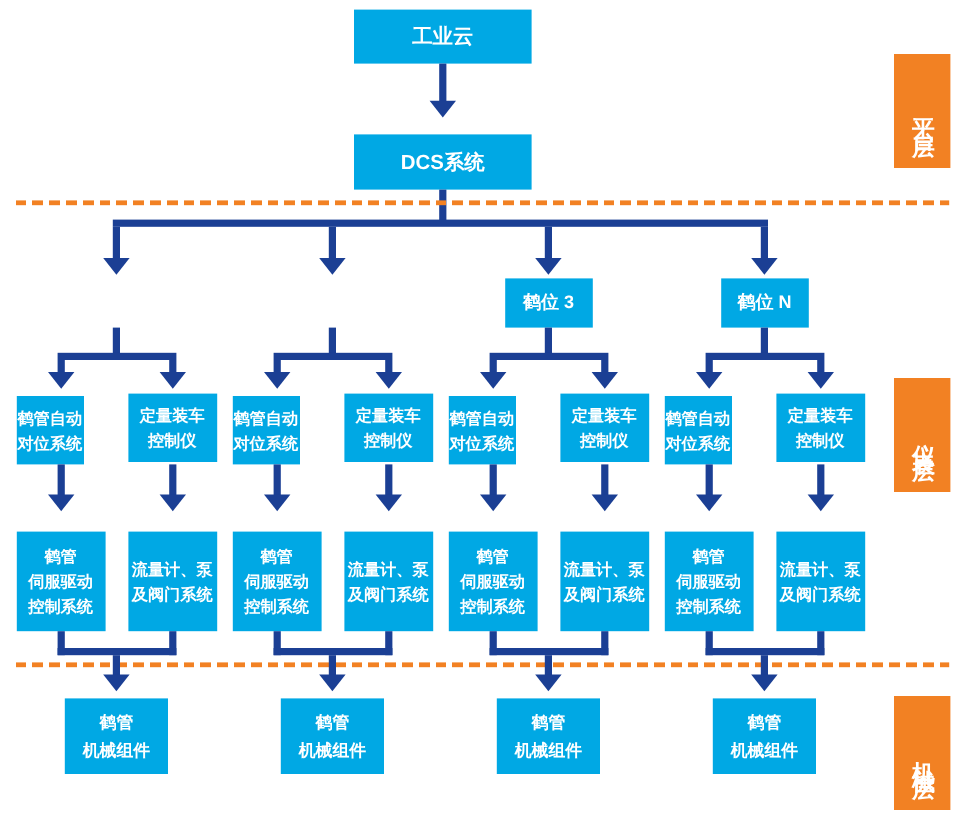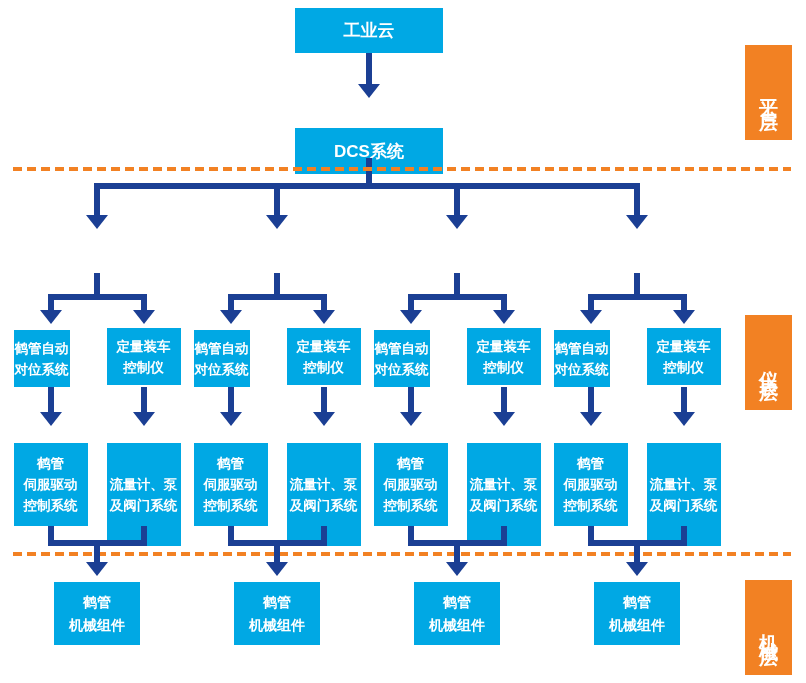--- a/index.html
+++ b/index.html
@@ -62,38 +62,38 @@
   .c-splitA-head{left:32.5px;top:121px;}
   .c-splitB-shaft{left:133.5px;top:111px;height:12px;}
   .c-splitB-head{left:125.5px;top:121px;}
   .c-boxA{left:6.5px;top:141px;width:56px;height:57px;}
   .c-boxB{left:99.5px;top:139px;width:74px;height:57px;}
   .c-dropA-shaft{left:40.5px;top:198px;height:27px;}
   .c-dropA-head{left:32.5px;top:223px;}
   .c-dropB-shaft{left:133.5px;top:198px;height:27px;}
   .c-dropB-head{left:125.5px;top:223px;}
   .c-boxC{left:6.5px;top:254px;width:74px;height:83px;}
-  .c-boxD{left:99.5px;top:254px;width:74px;height:103px;}
+  .c-boxD{left:99.5px;top:254px;width:74px;height:83px;}
   .c-mstubA{left:40.5px;top:337px;height:20px;}
   .c-mstubB{left:133.5px;top:337px;height:20px;}
   .c-mbar{left:40.5px;top:351px;width:99px;}
   .c-mdrop-shaft{left:87px;top:357px;height:18px;}
   .c-mdrop-head{left:79px;top:373px;}
   .c-bottom{left:47px;top:393px;width:86px;height:63px;}
 </style>
 </head>
 <body>
 
 <div class="canvas">
 
   <div class="box top-box" style="top:8px;height:45px;">工业云</div>
   <div class="vl" style="left:366px;top:53px;height:33px;"></div>
   <div class="ah" style="left:358px;top:84px;"></div>
 
-  <div class="box top-box" style="top:128px;height:46px;">DCS系统</div>
+  <div class="box top-box" style="top:112px;height:46px;">DCS系统</div>
   <div class="vl" style="left:366px;top:158px;height:28px;"></div>
 
   <div class="dashed" style="top:167px;"></div>
   <div class="dashed" style="top:552px;"></div>
 
   <div class="hl" style="left:94px;top:183px;width:546px;"></div>
 
   <div class="layer-label" style="top:45px;">平台层</div>
   <div class="layer-label" style="top:315px;">仪表层</div>
   <div class="layer-label" style="top:580px;">机械层</div>
@@ -156,20 +156,21 @@
     <div class="hl c-mbar"></div>
     <div class="vl c-mdrop-shaft"></div>
     <div class="ah c-mdrop-head"></div>
     <div class="box bottom c-bottom">鹤管
 机械组件</div>
   </div>
 
   <div class="col" style="left:367px;">
     <div class="vl c-busdrop-shaft"></div>
     <div class="ah c-busdrop-head"></div>
+    <div class="box station c-station">鹤位 3</div>
     <div class="vl c-tstub"></div>
     <div class="hl c-tbar"></div>
     <div class="vl c-splitA-shaft"></div>
     <div class="ah c-splitA-head"></div>
     <div class="vl c-splitB-shaft"></div>
     <div class="ah c-splitB-head"></div>
     <div class="box sub c-boxA">鹤管自动
 对位系统</div>
     <div class="box sub c-boxB">定量装车
 控制仪</div>
@@ -187,20 +188,21 @@
     <div class="hl c-mbar"></div>
     <div class="vl c-mdrop-shaft"></div>
     <div class="ah c-mdrop-head"></div>
     <div class="box bottom c-bottom">鹤管
 机械组件</div>
   </div>
 
   <div class="col" style="left:547px;">
     <div class="vl c-busdrop-shaft"></div>
     <div class="ah c-busdrop-head"></div>
+    <div class="box station c-station">鹤位 N</div>
     <div class="vl c-tstub"></div>
     <div class="hl c-tbar"></div>
     <div class="vl c-splitA-shaft"></div>
     <div class="ah c-splitA-head"></div>
     <div class="vl c-splitB-shaft"></div>
     <div class="ah c-splitB-head"></div>
     <div class="box sub c-boxA">鹤管自动
 对位系统</div>
     <div class="box sub c-boxB">定量装车
 控制仪</div>

